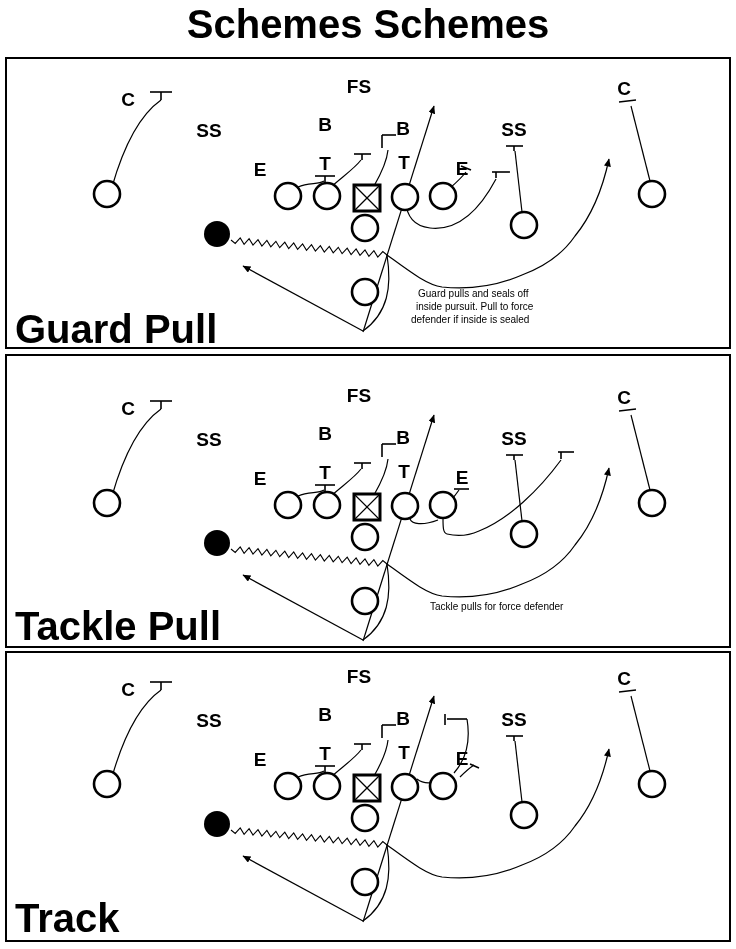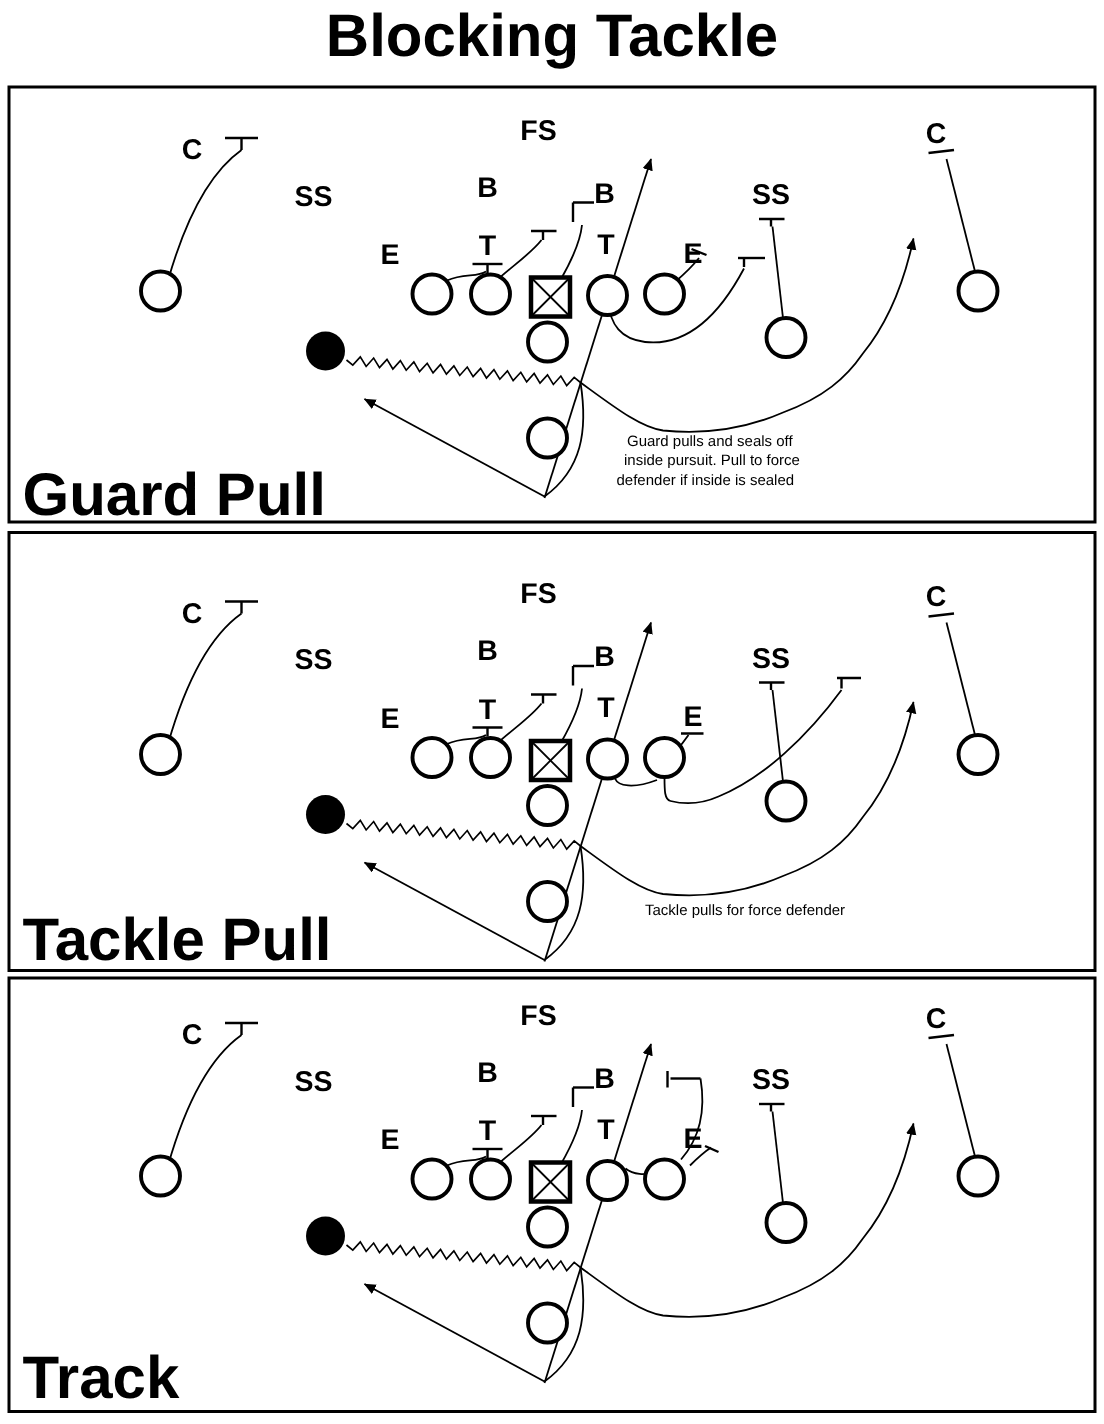--- a/index.html
+++ b/index.html
@@ -6,21 +6,21 @@
   body{width:736px;height:949px;position:relative;font-family:"Liberation Sans",sans-serif;color:#000;}
   .page-title{position:absolute;top:2px;left:0;width:736px;text-align:center;
     font-size:40px;font-weight:bold;letter-spacing:0px;}
   .panel{position:absolute;left:5px;width:726px;border:2px solid #000;box-sizing:border-box;background:#fff;}
   .panel svg{display:block;}
   text{fill:#000;}
 </style>
 </head>
 <body>
 
-<div class="page-title">Blocking Tackle</div>
+<div class="page-title">Schemes Schemes</div>
 
 <div class="panel" id="panel-0" style="top: 57px; height: 292px;">
     <svg width="722" height="288" viewBox="0 0 722 288">
       <defs>
         <marker id="ah0" markerWidth="9" markerHeight="8" refX="7.5" refY="3.5" orient="auto" markerUnits="userSpaceOnUse">
           <path d="M0,0 L8,3.5 L0,7 Z" fill="#000000"></path>
         </marker>
       </defs>
       <line x1="143" y1="33" x2="165" y2="33" stroke="#000000" stroke-width="1.6"></line>
       <line x1="154" y1="33" x2="154" y2="41" stroke="#000000" stroke-width="1.6"></line>

